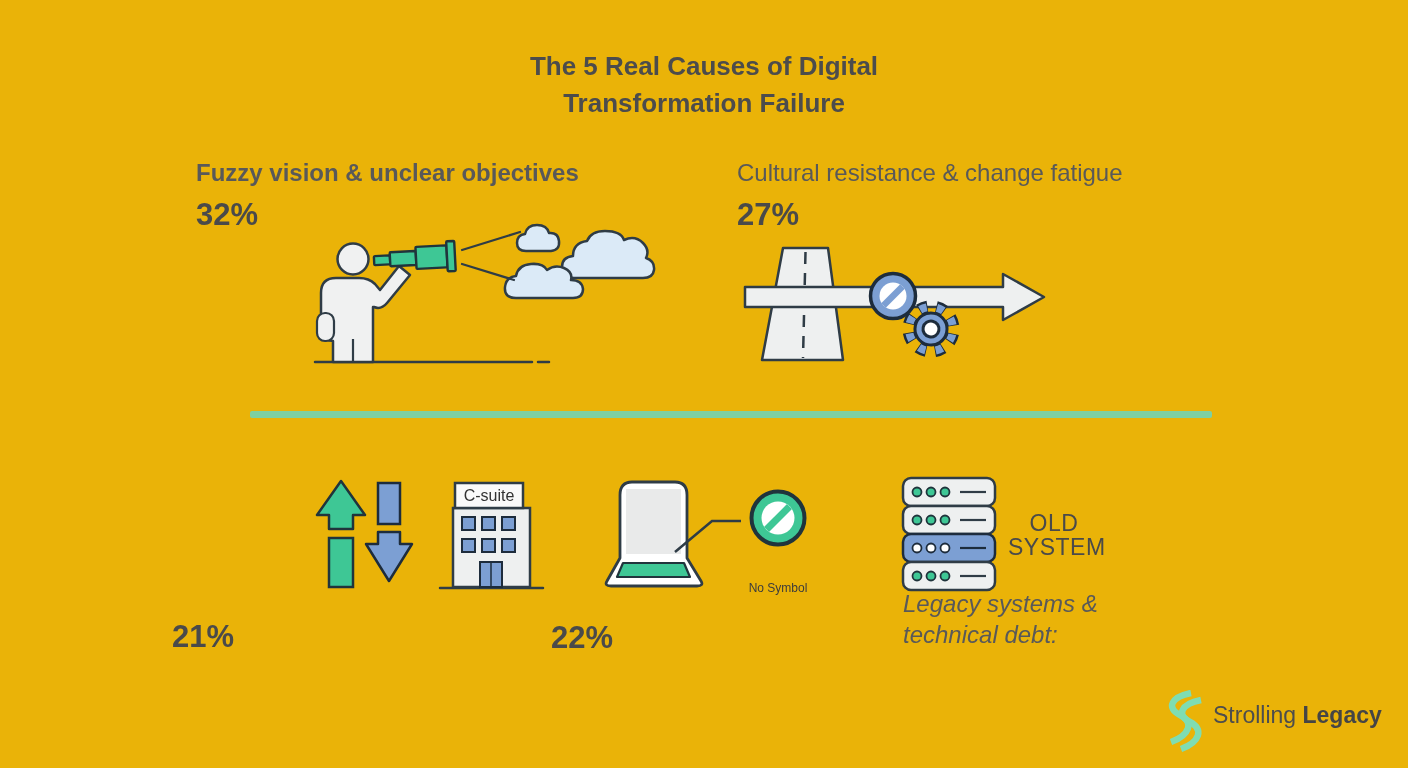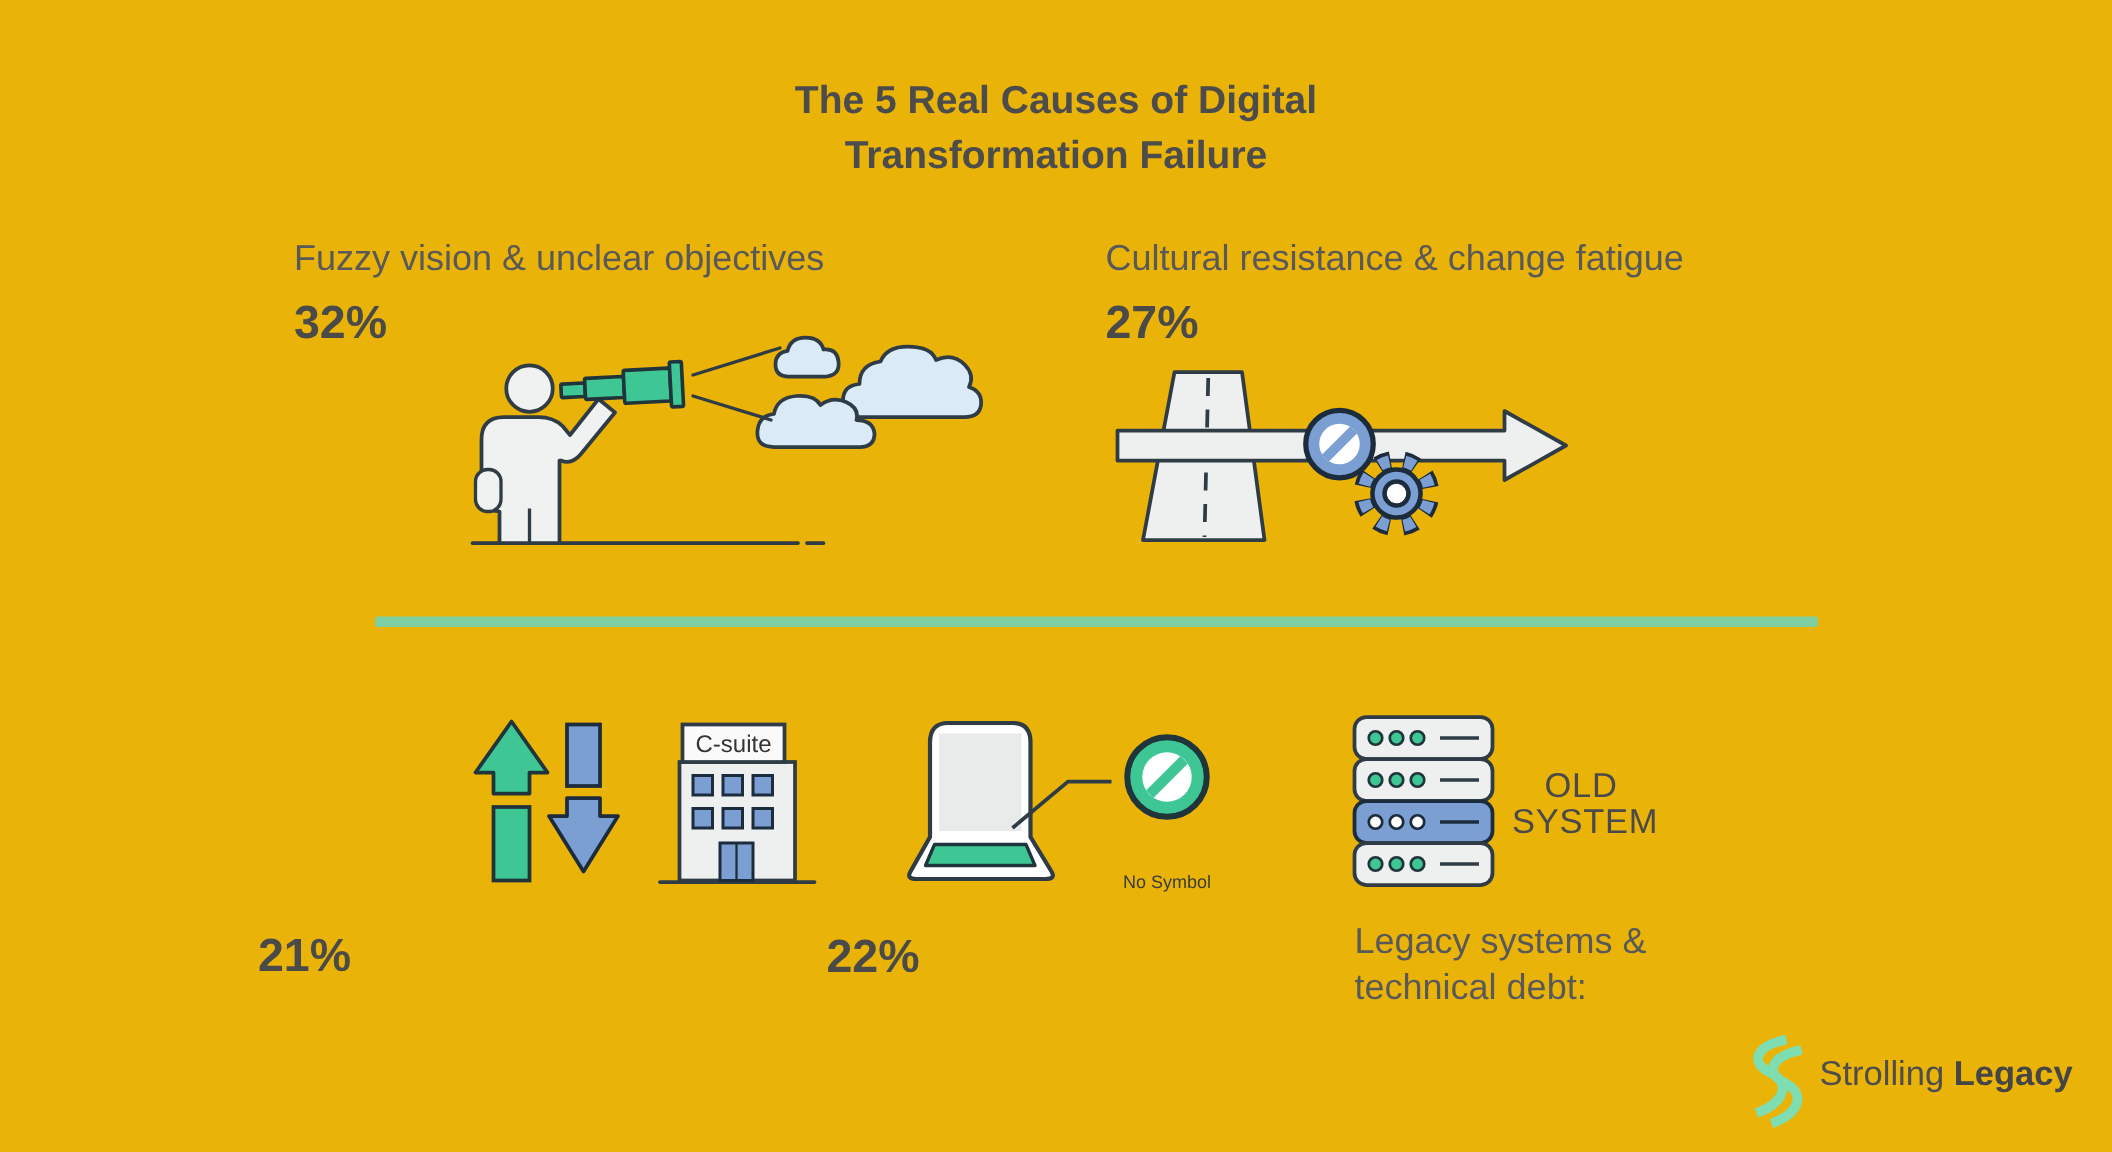--- a/index.html
+++ b/index.html
@@ -26,21 +26,21 @@
 </head>
 <body>
 
 <div id="canvas">
 
   <div class="abs title">
     <div>The 5 Real Causes of Digital</div>
     <div>Transformation Failure</div>
   </div>
 
-  <div class="abs cause-label" style="top:158px;left:196px;">Fuzzy vision &amp; unclear objectives</div>
+  <div class="abs cause-label" style="top:158px;left:196px;font-weight:bold;">Fuzzy vision &amp; unclear objectives</div>
   <div class="abs cause-pct" style="top:197px;left:196px;">32%</div>
 
   <svg class="abs" style="top:220px;left:290px;" width="380" height="150" viewBox="0 0 380 150">
 
     <path d="M25,142 H242 M248,142 H259" stroke="#2f3c46" stroke-width="2.5" stroke-linecap="round" fill="none"></path>
 
     <path d="M284,58 Q272,58 272,47 Q272,37 283,36 Q283,23 297,21 Q301,11 315,11 Q331,11 334,20 Q345,15 353,23 Q360,30 356,38 Q365,41 364,50 Q363,58 353,58 Z" fill="#dbeaf7" stroke="#2f3c46" stroke-width="2.5" stroke-linejoin="round"></path>
     <path d="M226,78 Q214,78 215,67 Q216,57 226,56 Q228,45 241,44 Q253,43 257,50 Q265,44 274,48 Q283,52 281,60 Q292,60 293,69 Q293,78 283,78 Z" fill="#dbeaf7" stroke="#2f3c46" stroke-width="2.5" stroke-linejoin="round"></path>
     <path d="M236,31 Q227,31 227,23 Q227,15 235,14 Q237,5 247,5 Q257,5 259,13 Q268,12 269,21 Q270,30 261,31 Z" fill="#dbeaf7" stroke="#2f3c46" stroke-width="2.5" stroke-linejoin="round"></path>
 
@@ -141,21 +141,21 @@
     <rect x="3" y="92" width="92" height="28" rx="8" fill="#eef0f0" stroke="#2f3c46" stroke-width="2.5"></rect>
     <circle cx="17" cy="106" r="4.5" fill="#3ec795" stroke="#20343c" stroke-width="1.8"></circle>
     <circle cx="31" cy="106" r="4.5" fill="#3ec795" stroke="#20343c" stroke-width="1.8"></circle>
     <circle cx="45" cy="106" r="4.5" fill="#3ec795" stroke="#20343c" stroke-width="1.8"></circle>
     <path d="M60,106 H86" stroke="#2f3c46" stroke-width="2.2"></path>
   </svg>
   <div class="abs old-system">
     <div>OLD</div>
     <div>SYSTEM</div>
   </div>
-  <div class="abs cause-label two-line" style="top:612px;left:903px;">
+  <div class="abs cause-label two-line" style="top:588px;left:903px;font-style:italic;">
     <div>Legacy systems &amp;</div>
     <div>technical debt:</div>
   </div>
 
   <svg class="abs" style="top:690px;left:1158px;" width="48" height="64" viewBox="0 0 48 64">
     <path d="M33,3 C13,7 8,18 22,25 C36,32 32,45 13,52" fill="none" stroke="#7fddb2" stroke-width="6.5"></path>
     <path d="M43,10 C23,14 18,25 32,32 C46,39 42,52 23,59" fill="none" stroke="#7fddb2" stroke-width="6.5"></path>
   </svg>
   <div class="abs logo-text">
     <span>Strolling</span>

